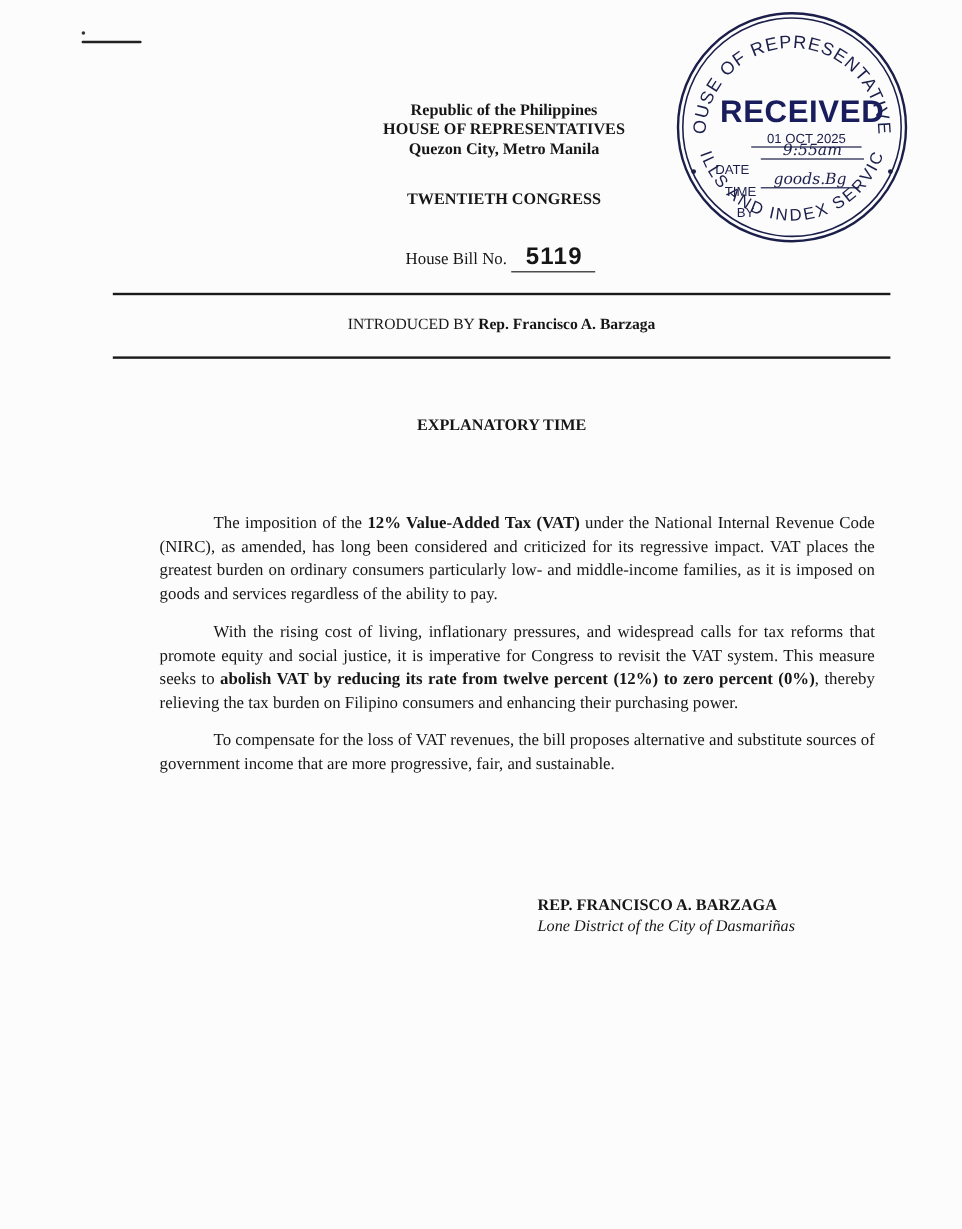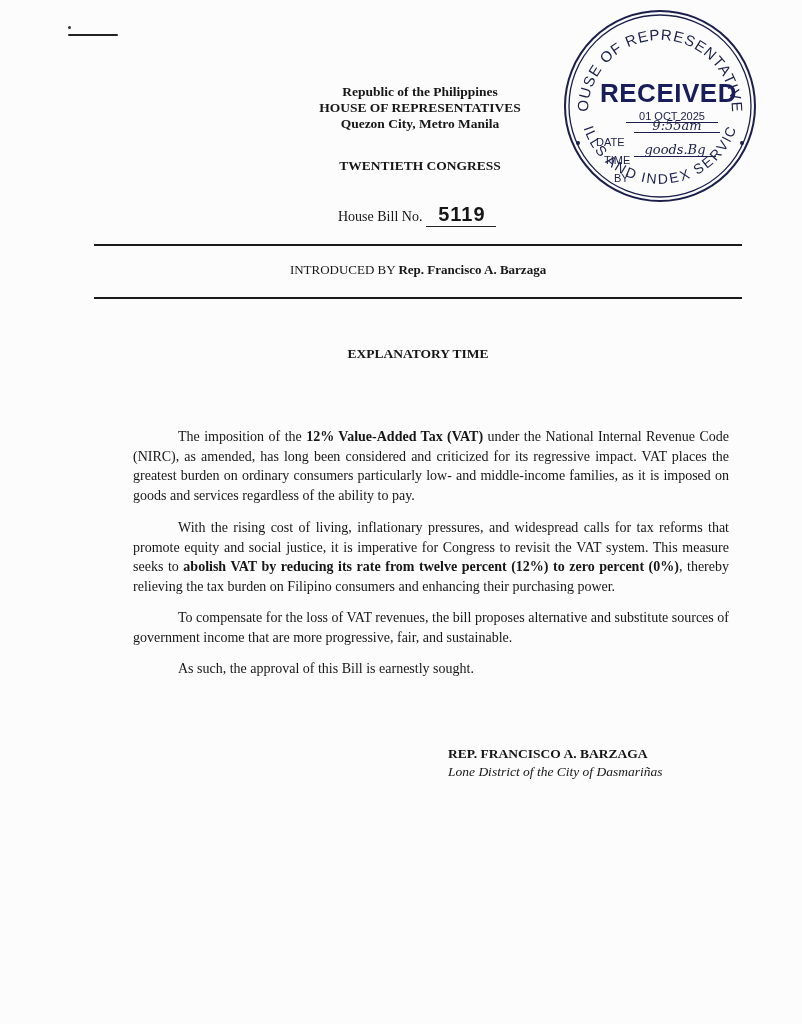--- a/index.html
+++ b/index.html
@@ -128,23 +128,20 @@
   <div class="body-text" style="top:407px;margin-top:20px;">
     <p style="margin-bottom:13px;">
       <span>The imposition of the </span><b>12% Value-Added Tax (VAT)</b><span> under the National Internal Revenue Code (NIRC), as amended, has long been considered and criticized for its regressive impact. VAT places the greatest burden on ordinary consumers particularly low- and middle-income families, as it is imposed on goods and services regardless of the ability to pay.</span>
     </p>
     <p>
       <span>With the rising cost of living, inflationary pressures, and widespread calls for tax reforms that promote equity and social justice, it is imperative for Congress to revisit the VAT system. This measure seeks to </span><b>abolish VAT by reducing its rate from twelve percent (12%) to zero percent (0%)</b><span>, thereby relieving the tax burden on Filipino consumers and enhancing their purchasing power.</span>
     </p>
     <p>
       <span>To compensate for the loss of VAT revenues, the bill proposes alternative and substitute sources of government income that are more progressive, fair, and sustainable.</span>
     </p>
-    <p>
-      <span>As such, the approval of this Bill is earnestly sought.</span>
-    </p>
   </div>
 
   <div class="sig">
     <div class="name">REP. FRANCISCO A. BARZAGA</div>
     <div class="district">Lone District of the City of Dasmariñas</div>
   </div>
 
 </div>
 
 </body></html>

